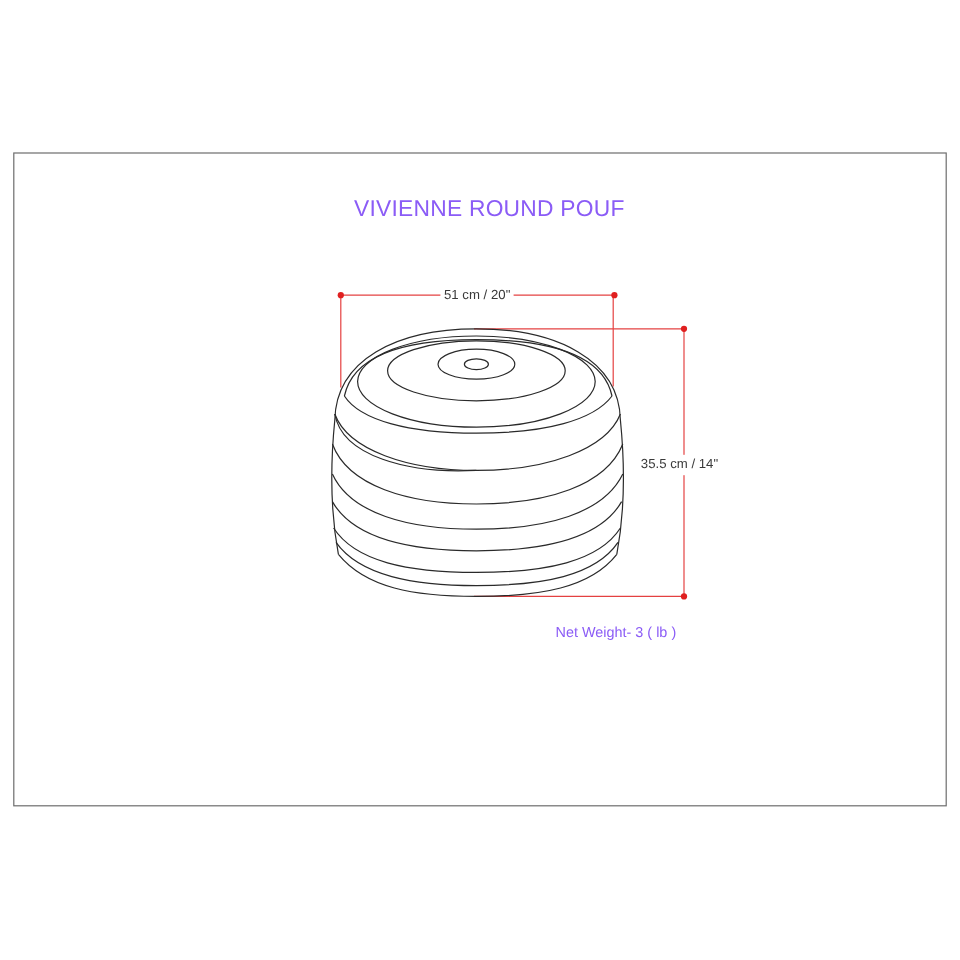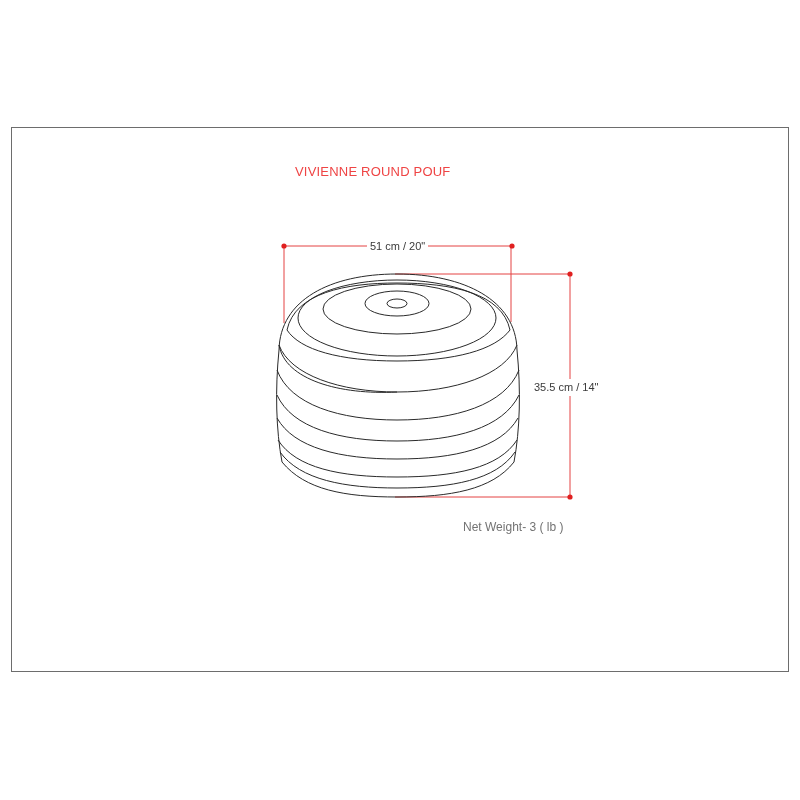--- a/index.html
+++ b/index.html
@@ -1,23 +1,23 @@
 <!DOCTYPE html>
 <html><head>
 <meta charset="utf-8">
 <style>
   html, body { margin: 0; padding: 0; background: #ffffff; }
   body { width: 800px; height: 800px; position: relative; overflow: hidden; font-family: "Liberation Sans", "DejaVu Sans", sans-serif; }
   .frame { position: absolute; left: 11px; top: 127px; width: 776px; height: 543px; border: 1.5px solid #6d6d6d; box-sizing: content-box; }
-  .title { position: absolute; left: 295px; top: 164px; font-size: 13px; color: #ef4444; letter-spacing: 0.2px; white-space: nowrap; }
+  .title { position: absolute; left: 295px; top: 164px; font-size: 19px; color: #8b5cf6; letter-spacing: 0.2px; white-space: nowrap; }
   svg.drawing { position: absolute; left: 0; top: 0; }
   .dim-label { position: absolute; font-size: 11px; color: #3a3a3a; background: #ffffff; white-space: nowrap; line-height: 13px; }
   .dim-width { left: 367px; top: 240px; padding: 0 3px; }
   .dim-height { left: 534px; top: 379px; padding: 2px 0; }
-  .weight { position: absolute; left: 463px; top: 520px; font-size: 12px; color: #737373; white-space: nowrap; }
+  .weight { position: absolute; left: 463px; top: 520px; font-size: 12px; color: #8b5cf6; white-space: nowrap; }
 </style>
 </head>
 <body>
 
 <div class="frame"></div>
 
 <div class="title">VIVIENNE ROUND POUF</div>
 
 <svg class="drawing" width="800" height="800" viewBox="0 0 800 800">
 

